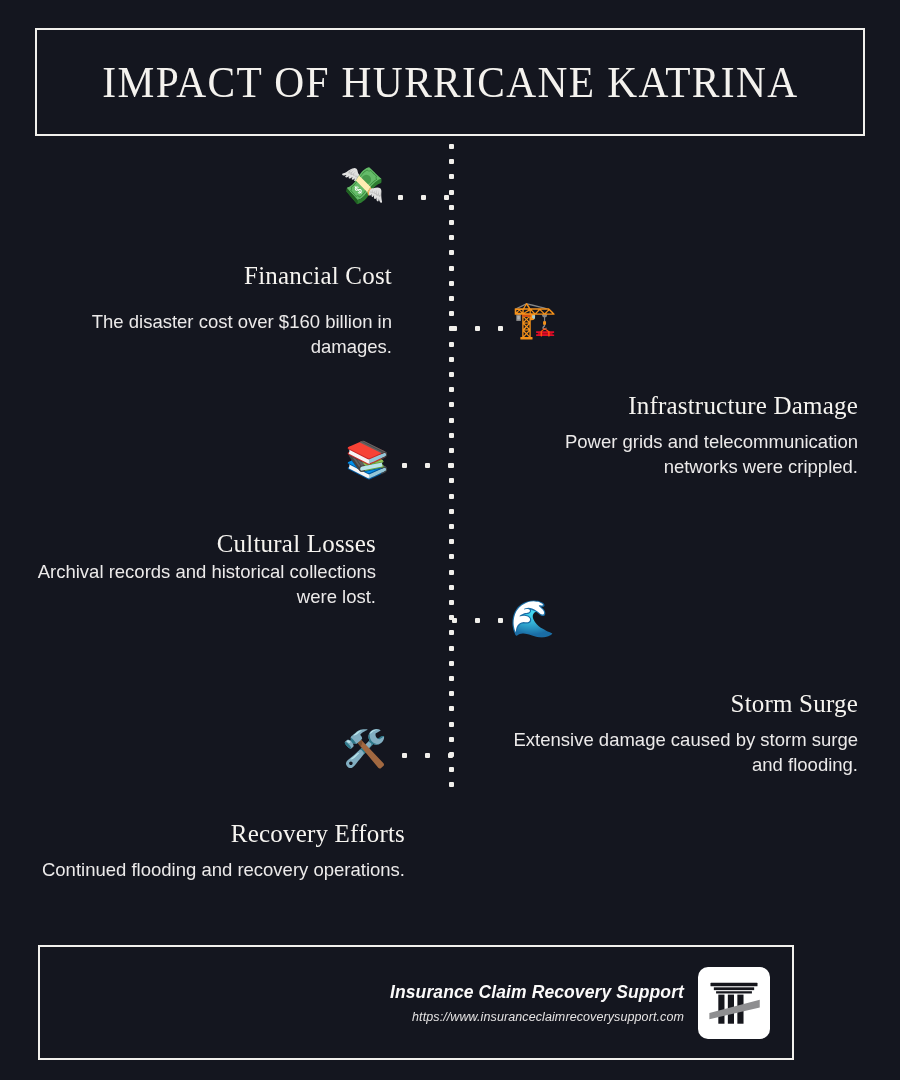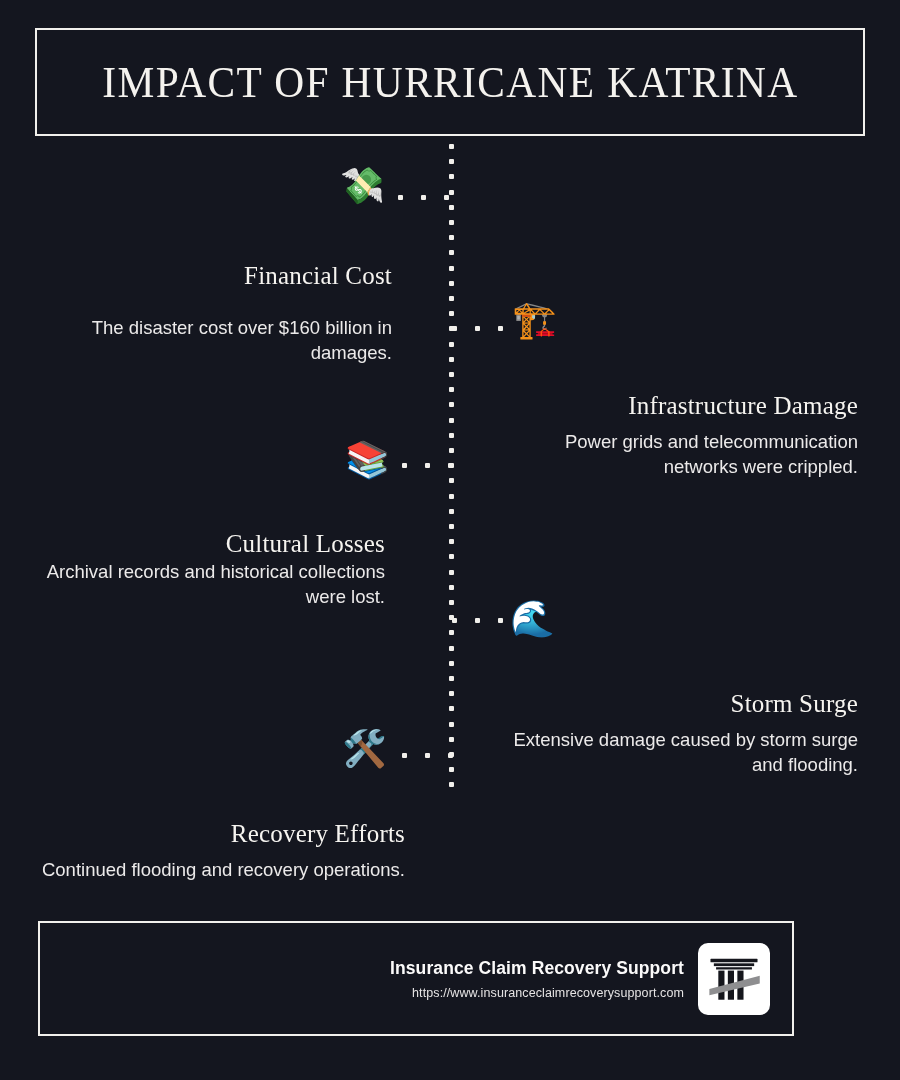--- a/index.html
+++ b/index.html
@@ -113,25 +113,26 @@
     text-align: right;
   }
   .align-left {
     text-align: right;
   }
 
   
   .footer-box {
     position: absolute;
     left: 38px;
-    top: 921px;
+    top: 945px;
     width: 756px;
     height: 115px;
     border: 2px solid #f2f0ec;
     box-sizing: border-box;
+    font-style: italic;
   }
   .footer-inner {
     position: absolute;
     right: 22px;
     top: 50%;
     transform: translateY(-50%);
     display: flex;
     align-items: center;
     gap: 14px;
   }
@@ -246,35 +247,35 @@
       <div class="branch-dot" style="left: 0px;"></div>
       <div class="branch-dot" style="left: 23px;"></div>
       <div class="branch-dot" style="left: 46px;"></div>
     </div>
 
   <div class="item" style="left:0px; top:164px; width:404px;">
     <div class="item-icon" style="left:340px; top:0px;">💸</div>
   </div>
   <div class="item align-right" style="left:40px; top:262px; width:352px;">
     <div class="item-heading">Financial Cost</div>
-    <div class="item-body" style="margin-top:24px;">The disaster cost over $160 billion in damages.</div>
+    <div class="item-body" style="margin-top:18px;">The disaster cost over $160 billion in damages.</div>
   </div>
 
   <div class="item" style="left:0px; top:298px; width:900px;">
     <div class="item-icon" style="left:512px; top:0px;">🏗️</div>
   </div>
   <div class="item align-left" style="left:508px; top:392px; width:350px;">
     <div class="item-heading">Infrastructure Damage</div>
     <div class="item-body" style="margin-top:8px;">Power grids and telecommunication networks were crippled.</div>
   </div>
 
   <div class="item" style="left:0px; top:438px; width:404px;">
     <div class="item-icon" style="left:345px; top:0px;">📚</div>
   </div>
-  <div class="item align-right" style="left:33px; top:530px; width:352px;">
+  <div class="item align-right" style="left:24px; top:530px; width:352px;">
     <div class="item-heading">Cultural Losses</div>
     <div class="item-body" style="">Archival records and historical collections were lost.</div>
   </div>
 
   <div class="item" style="left:0px; top:597px; width:900px;">
     <div class="item-icon" style="left:510px; top:0px;">🌊</div>
   </div>
   <div class="item align-left" style="left:508px; top:690px; width:350px;">
     <div class="item-heading">Storm Surge</div>
     <div class="item-body" style="margin-top:8px;">Extensive damage caused by storm surge and flooding.</div>

